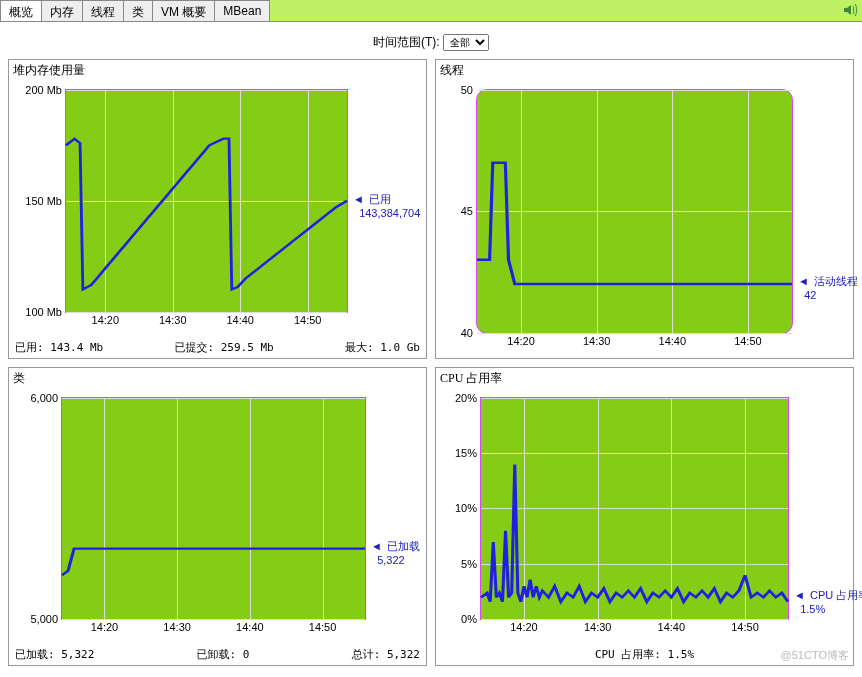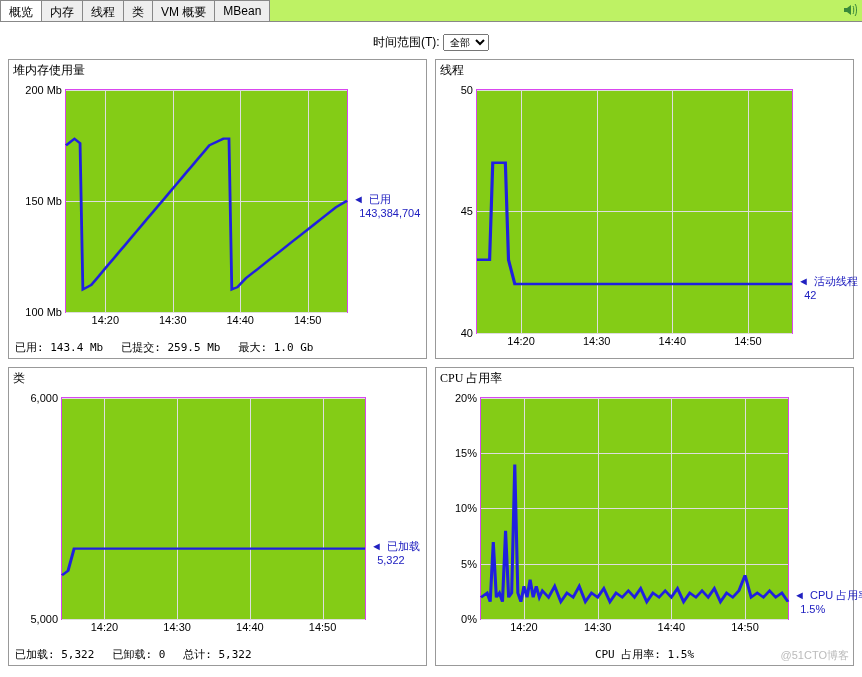--- a/index.html
+++ b/index.html
@@ -17,21 +17,21 @@
 .panel-title { font-size: 12px; padding: 2px 4px; color: #000; font-family: "SimSun"; }
 .plot-area { flex: 1; position: relative; margin: 2px 4px 2px 4px; }
 .plot-inner { position: absolute; border: 1px solid #d946ef; background: #84cc16; }
 .gridline-h, .gridline-v { position: absolute; background: #ddd; }
 .gridline-h { height: 1px; left: 0; right: 0; }
 .gridline-v { width: 1px; top: 0; bottom: 0; }
 .ytick { position: absolute; right: 100%; margin-right: 4px; font-size: 11px; color: #000; transform: translateY(-50%); white-space: nowrap; }
 .xtick { position: absolute; top: 100%; margin-top: 2px; font-size: 11px; color: #000; transform: translateX(-50%); }
 .legend-r { position: absolute; left: 100%; margin-left: 6px; font-size: 11px; color: #2020c0; white-space: nowrap; }
 .legend-arrow { color: #2020c0; margin-right: 2px; }
-.footer-stats { font-size: 11px; padding: 3px 6px; color: #000; display: flex; gap: 18px; justify-content: flex-start; font-family: "SimSun", monospace; }
+.footer-stats { font-size: 11px; padding: 3px 6px; color: #000; display: flex; gap: 18px; justify-content: space-between; font-family: "SimSun", monospace; }
 .footer-stats.center-single { justify-content: center; }
 svg.chart-svg { position: absolute; inset: 0; width: 100%; height: 100%; overflow: visible; }
 svg.chart-svg polyline { fill: none; stroke: #2020e0; stroke-width: 1; }
 .watermark { position: absolute; right: 4px; bottom: 2px; font-size: 11px; color: #bbb; margin-top: 48px; }
 </style>
 </head>
 <body>
 
 <div class="tabbar">
   <div class="tab active">概览</div>
@@ -88,21 +88,21 @@
     <div class="footer-stats">
       <span><span>已用:</span> <span>143.4  Mb</span></span>
       <span><span>已提交:</span> <span>259.5  Mb</span></span>
       <span><span>最大:</span> <span>1.0  Gb</span></span>
     </div>
   </div>
 
   <div class="panel">
     <div class="panel-title">线程</div>
     <div class="plot-area">
-      <div class="plot-inner" style="left:36px; right:56px; top:6px; bottom:22px;">
+      <div class="plot-inner" style="left:36px; right:56px; top:6px; bottom:22px;border-radius:11px;">
         <div class="gridline-h" style="top:0%"></div>
         <div class="gridline-h" style="top:50%"></div>
         <div class="gridline-h" style="top:100%"></div>
         <div class="gridline-v" style="left:14%"></div>
         <div class="gridline-v" style="left:38%"></div>
         <div class="gridline-v" style="left:62%"></div>
         <div class="gridline-v" style="left:86%"></div>
         <span class="ytick" style="top:0%">50</span>
         <span class="ytick" style="top:50%">45</span>
         <span class="ytick" style="top:100%">40</span>

